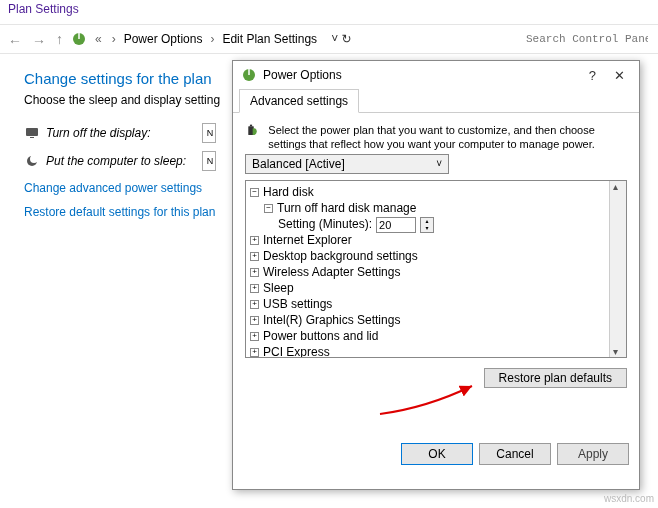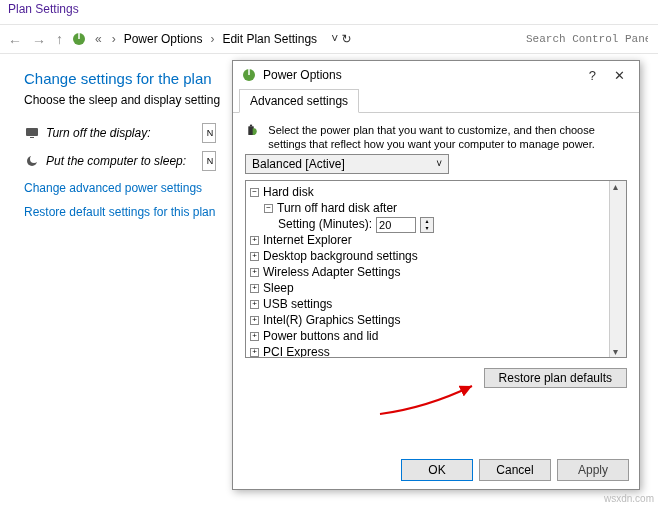--- a/index.html
+++ b/index.html
@@ -34,21 +34,21 @@
   .tree-scroll::before { content: "▴"; position: absolute; top: 0; left: 3px; font-size: 10px; color: #555; }
   .tree-scroll::after { content: "▾"; position: absolute; bottom: 0; left: 3px; font-size: 10px; color: #555; }
   .node { display: flex; align-items: center; gap: 4px; padding: 0 0 1px 0; line-height: 15px; }
   .box { width: 9px; height: 9px; border: 1px solid #888; display: inline-flex; align-items: center; justify-content: center; font-size: 8px; line-height: 1; }
   .ind1 { padding-left: 14px; }
   .ind2 { padding-left: 28px; display: flex; gap: 4px; }
   .spin-inp { width: 40px; height: 16px; border: 1px solid #888; padding: 0 2px; font-size: 11px; }
   .spin-btns { display: inline-flex; flex-direction: column; border: 1px solid #888; }
   .spin-btns span { width: 12px; height: 7px; font-size: 6px; line-height: 7px; text-align: center; background: #f0f0f0; }
   .restore { float: right; margin-top: 10px; padding: 2px 14px; font-size: 12px; background: #e5e5e5; border: 1px solid #999; }
-  .btnrow { position: absolute; bottom: 8px; right: 10px; display: flex; gap: 6px; }
+  .btnrow { position: absolute; bottom: 24px; right: 10px; display: flex; gap: 6px; }
   .btnrow button { width: 72px; height: 22px; font-size: 12px; border: 1px solid #999; background: #e5e5e5; }
   .btnrow button.ok { border: 1px solid #0078d7; }
   .btnrow button.disabled { color: #404040; }
   .arrow-annot { position: absolute; left: 376px; top: 378px; pointer-events:none; }
   .watermark { position: absolute; right: 4px; bottom: 4px; font-size: 10px; color: #bbb; }
   .iconimg { width:16px; height:16px; display:inline-block; }
 </style>
 </head>
 <body>
 
@@ -145,21 +145,21 @@
     </div>
 
     <div class="tree">
       <div class="tree-inner">
         <div class="node">
             <span class="box">−</span>
             <span>Hard disk</span>
           </div>
         <div class="node ind1">
             <span class="box">−</span>
-            <span>Turn off hard disk after</span>
+            <span>Turn off hard disk manage</span>
           </div>
         <div class="ind2">
           <span>Setting (Minutes):</span>
           <input class="spin-inp" value="20" style="">
           <span class="spin-btns">
               <span>▴</span>
               <span>▾</span>
             </span>
         </div>
         <div class="node">

